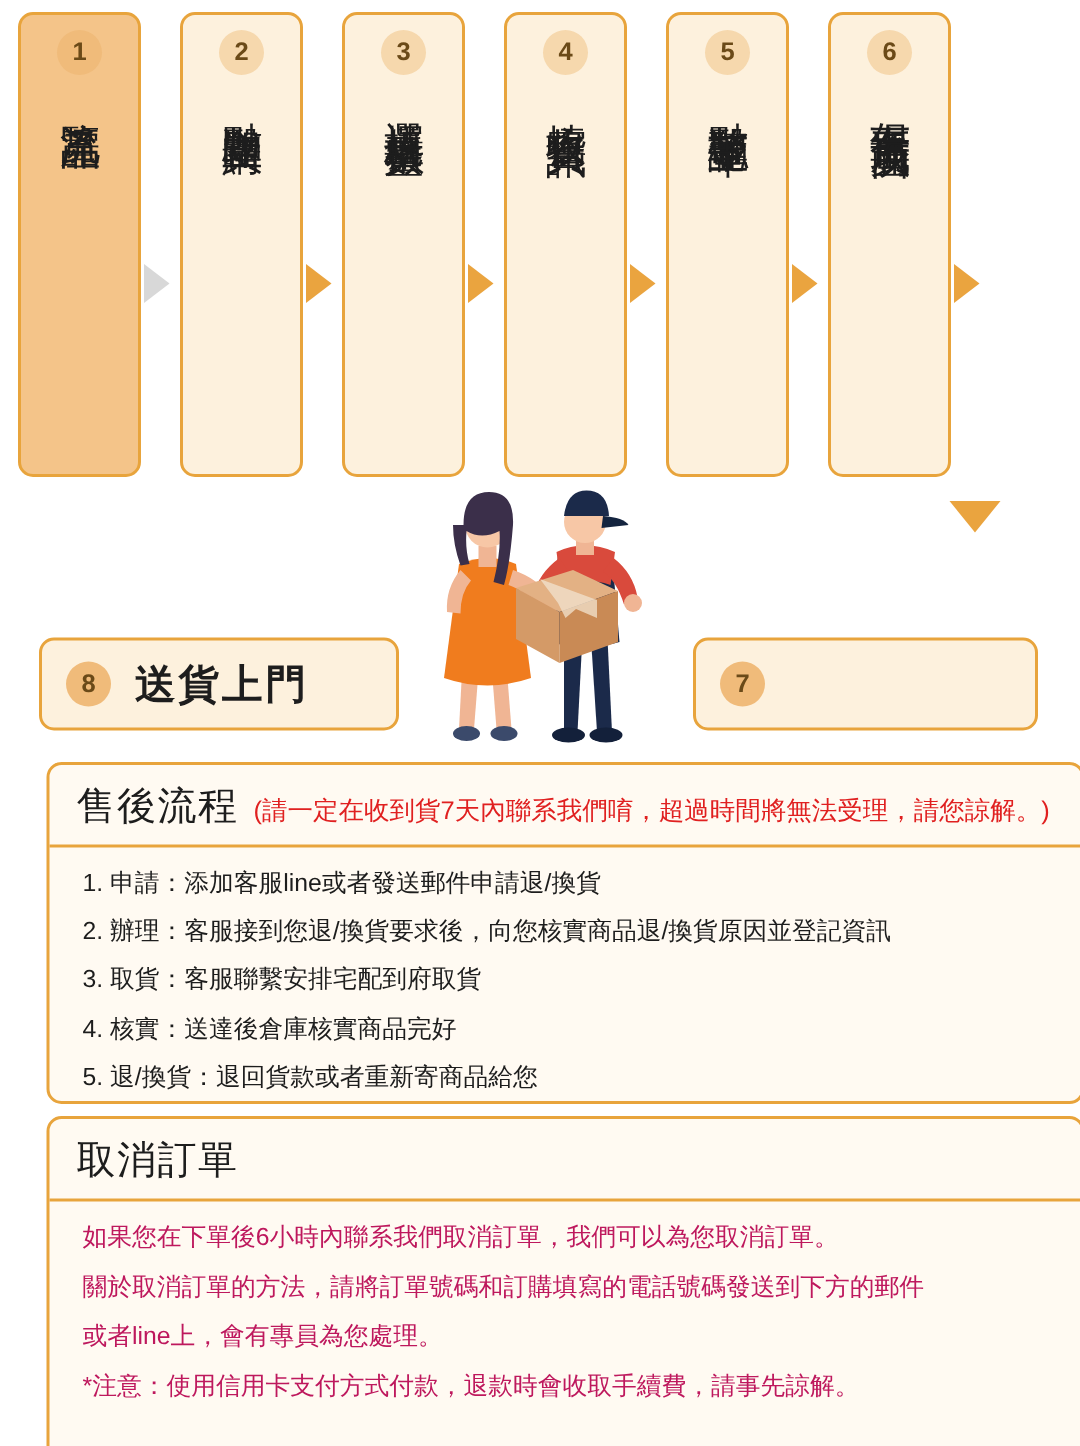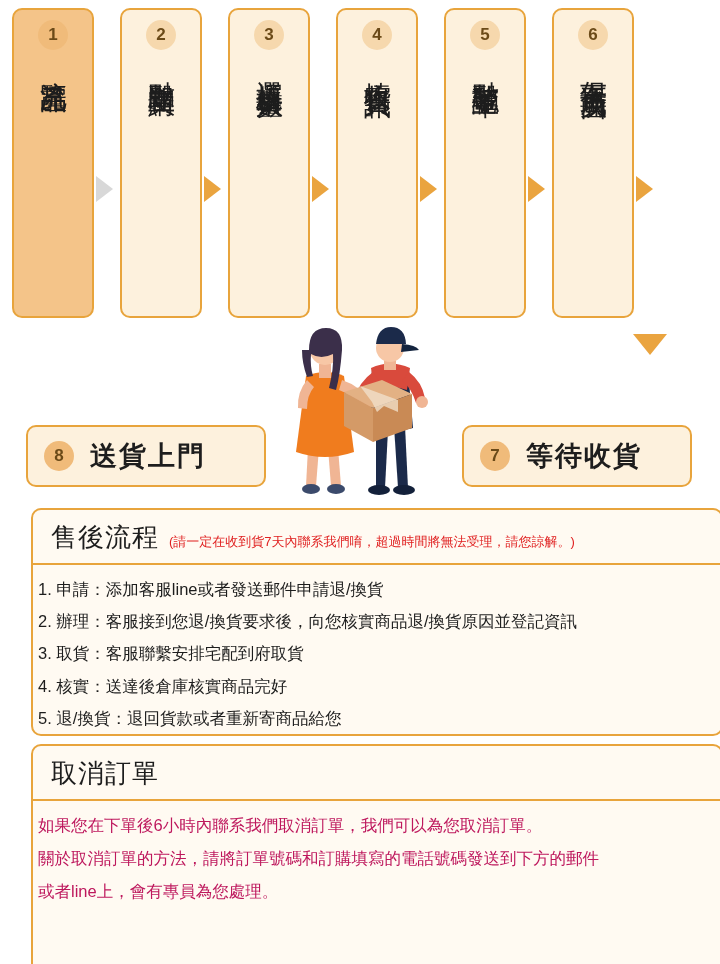--- a/index.html
+++ b/index.html
@@ -148,31 +148,31 @@
     align-items: baseline;
     padding: 10px 16px 4px 18px;
   }
   .panel-title {
     font-size: 26px;
     color: #1d1d1d;
     letter-spacing: 1px;
   }
   .panel-note {
     margin-left: 10px;
-    font-size: 13px;
+    font-size: 17px;
     color: #e02020;
     letter-spacing: 0px;
   }
   .panel-divider {
     height: 2px;
     background: #e8a43c;
     margin: 4px 0 0 0;
   }
   .panel-body {
-    padding: 8px 18px 8px 5px;
+    padding: 8px 18px 8px 22px;
   }
   .list-item {
     font-size: 16.5px;
     line-height: 1.95;
     color: #1d1d1d;
     white-space: nowrap;
   }
   .para {
     font-size: 16.5px;
     line-height: 2.0;
@@ -284,21 +284,20 @@
       </g>
     </svg>
   </div>
 
   <div class="pill" id="pill-8">
     <div class="pill-num">8</div>
     <div class="pill-label">送貨上門</div>
   </div>
   <div class="pill" id="pill-7">
     <div class="pill-num">7</div>
-    <div class="pill-label">等待收貨</div>
   </div>
 
   <div class="panel" id="panel-after">
     <div class="panel-head">
       <div class="panel-title">售後流程</div>
       <div class="panel-note">(請一定在收到貨7天內聯系我們唷，超過時間將無法受理，請您諒解。)</div>
     </div>
     <div class="panel-divider"></div>
     <div class="panel-body">
       <div class="list-item">1. 申請：添加客服line或者發送郵件申請退/換貨</div>
@@ -311,16 +310,17 @@
 
   <div class="panel" id="panel-cancel">
     <div class="panel-head">
       <div class="panel-title">取消訂單</div>
     </div>
     <div class="panel-divider"></div>
     <div class="panel-body">
       <div class="para">如果您在下單後6小時內聯系我們取消訂單，我們可以為您取消訂單。</div>
       <div class="para">關於取消訂單的方法，請將訂單號碼和訂購填寫的電話號碼發送到下方的郵件</div>
       <div class="para">或者line上，會有專員為您處理。</div>
+      <div class="para">*注意：使用信用卡支付方式付款，退款時會收取手續費，請事先諒解。</div>
     </div>
   </div>
 
 </div>
 
 </body></html>

